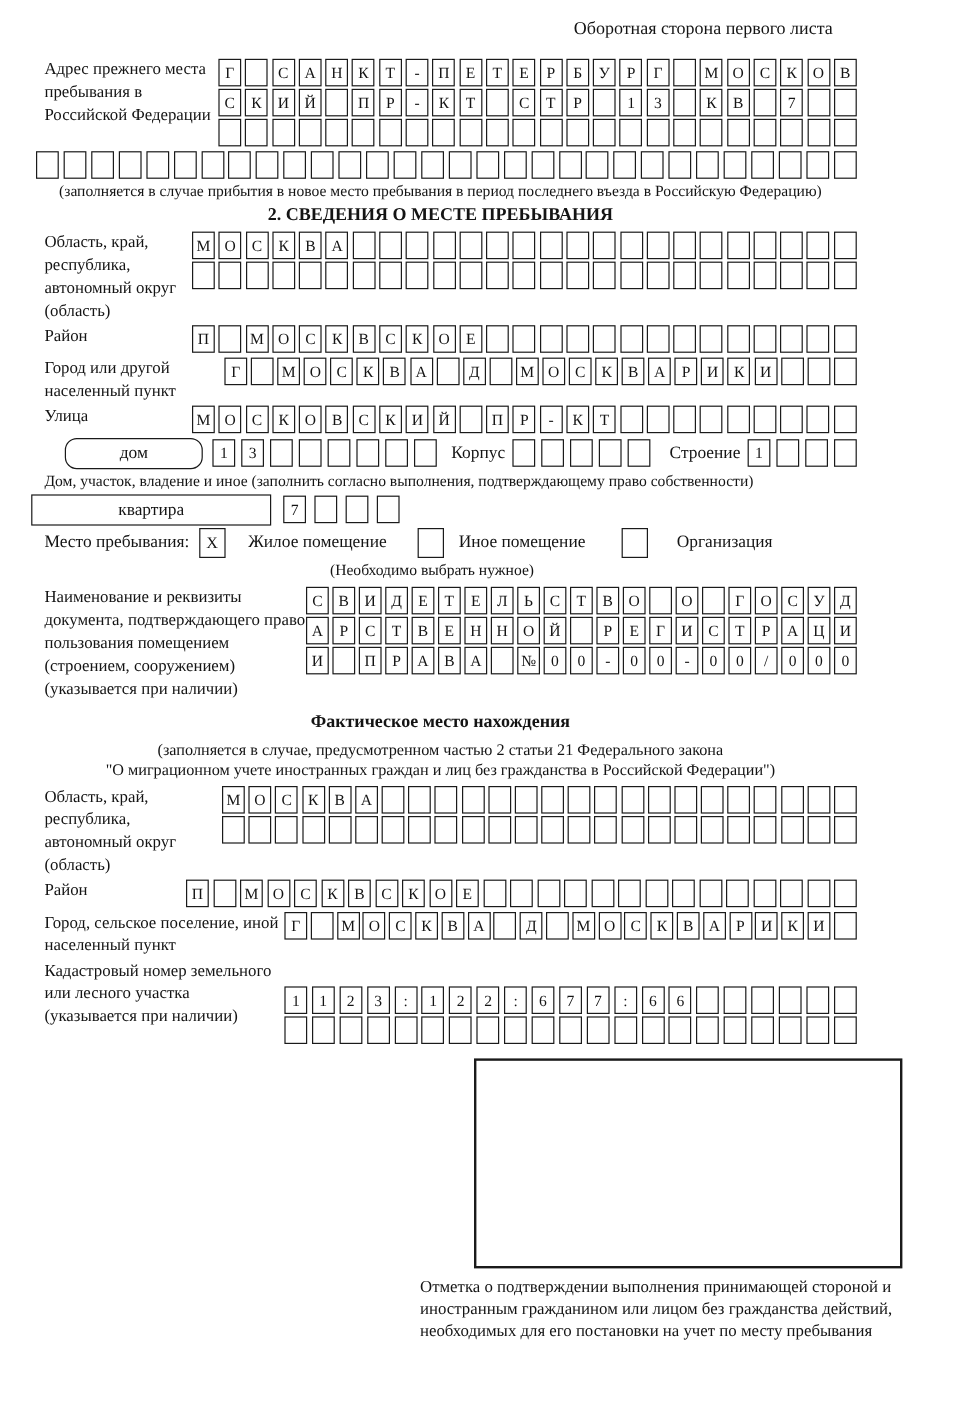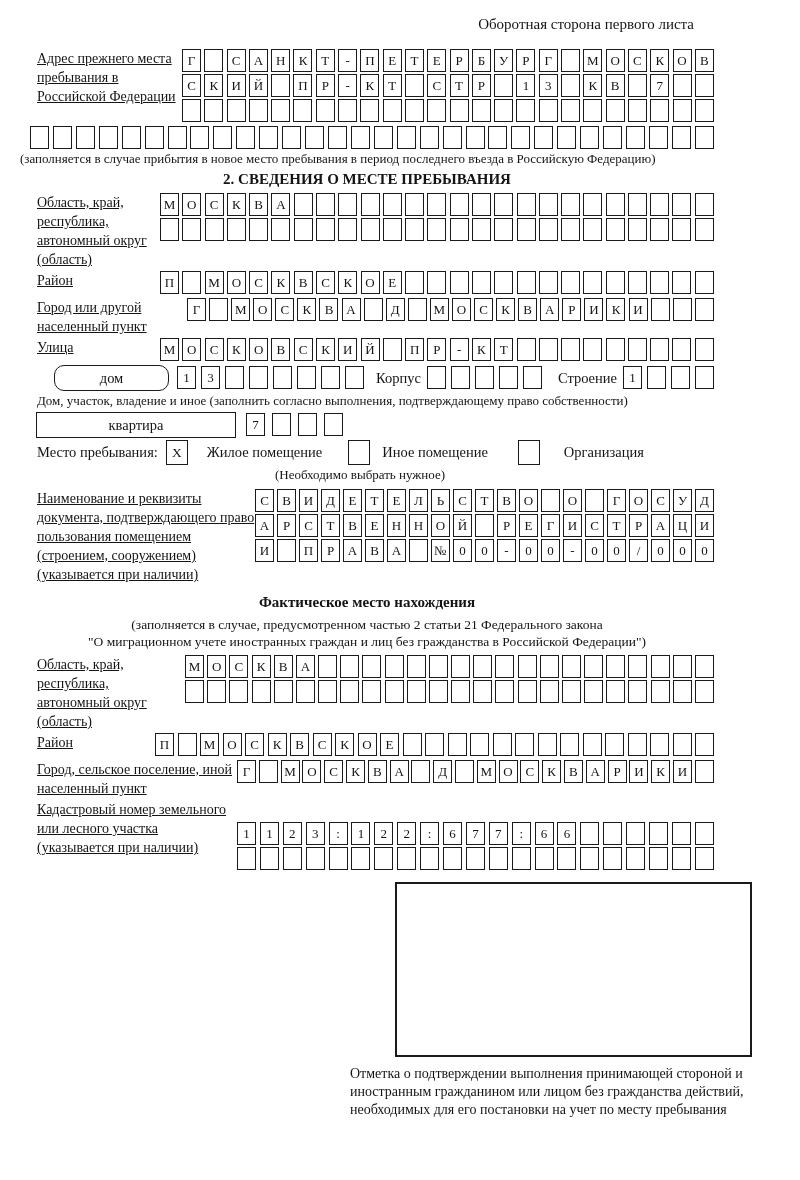--- a/index.html
+++ b/index.html
@@ -4,35 +4,35 @@
 <style>
   html,body{margin:0;padding:0;background:#fff;}
   body{width:800px;height:1180px;overflow:hidden;color:#141414;
        font-family:"Liberation Serif",serif;}
   .page{padding:16px 54px 0 20px;box-sizing:border-box;width:768px;}
 
   .top-header{text-align:right;font-size:15px;margin-right:20px;}
 
   
   .field{display:flex;align-items:flex-start;margin-bottom:2px;}
-  .flabel{font-size:14px;line-height:19px;padding-left:17px;box-sizing:border-box;flex-shrink:0;text-decoration:underline;}
+  .flabel{font-size:14px;line-height:19px;padding-left:17px;box-sizing:border-box;flex-shrink:0;}
   .rows{flex:1;min-width:0;}
   .cells{display:flex;justify-content:space-between;margin-bottom:2px;}
   .cell{width:19px;height:23px;border:1.5px solid #1a1a1a;box-sizing:border-box;
         display:inline-flex;align-items:center;justify-content:center;
         font-size:13px;line-height:1;}
   .cells.gapped{justify-content:flex-start;gap:5px;}
 
   .w162{width:162px;} .w140{width:140px;} .w167{width:167px;}
   .w235{width:235px;} .w165{width:165px;} .w135{width:135px;} .w217{width:217px;}
 
   .fullrow{margin:0 0 2px 10px;}
 
   .caption{font-size:13px;line-height:16px;margin:1px 0 3px 0;}
-  .caption.center{text-align:left;}
+  .caption.center{text-align:center;}
   .caption.indent{padding-left:17px;}
 
   .sec-title{text-align:center;font-weight:bold;font-size:15px;margin:4px 0 5px 0;}
 
   
   .inline-row{display:flex;align-items:center;margin-bottom:2px;}
   .widebox{border:1.6px solid #1a1a1a;height:26px;box-sizing:border-box;
            display:flex;align-items:center;justify-content:center;font-size:14.5px;}
   .ib-label{font-size:14.5px;white-space:nowrap;}
 
@@ -357,21 +357,21 @@
     <div class="ib-label" style="margin-left:16px;">Строение</div>
     <div class="cells gapped" style="margin-left:6px;">
         <span class="cell">1</span>
         <span class="cell"></span>
         <span class="cell"></span>
         <span class="cell"></span>
       </div>
   </div>
   <div class="caption indent">Дом, участок, владение и иное (заполнить согласно выполнения, подтверждающему право собственности)</div>
 
-  <div class="inline-row" style="margin-left:16px;">
+  <div class="inline-row" style="margin-left:6px;">
     <div class="widebox" style="width:200px;">квартира</div>
     <div class="cells gapped" style="margin-left:10px;gap:7px;">
         <span class="cell">7</span>
         <span class="cell"></span>
         <span class="cell"></span>
         <span class="cell"></span>
       </div>
   </div>
 
   <div class="place-row">

